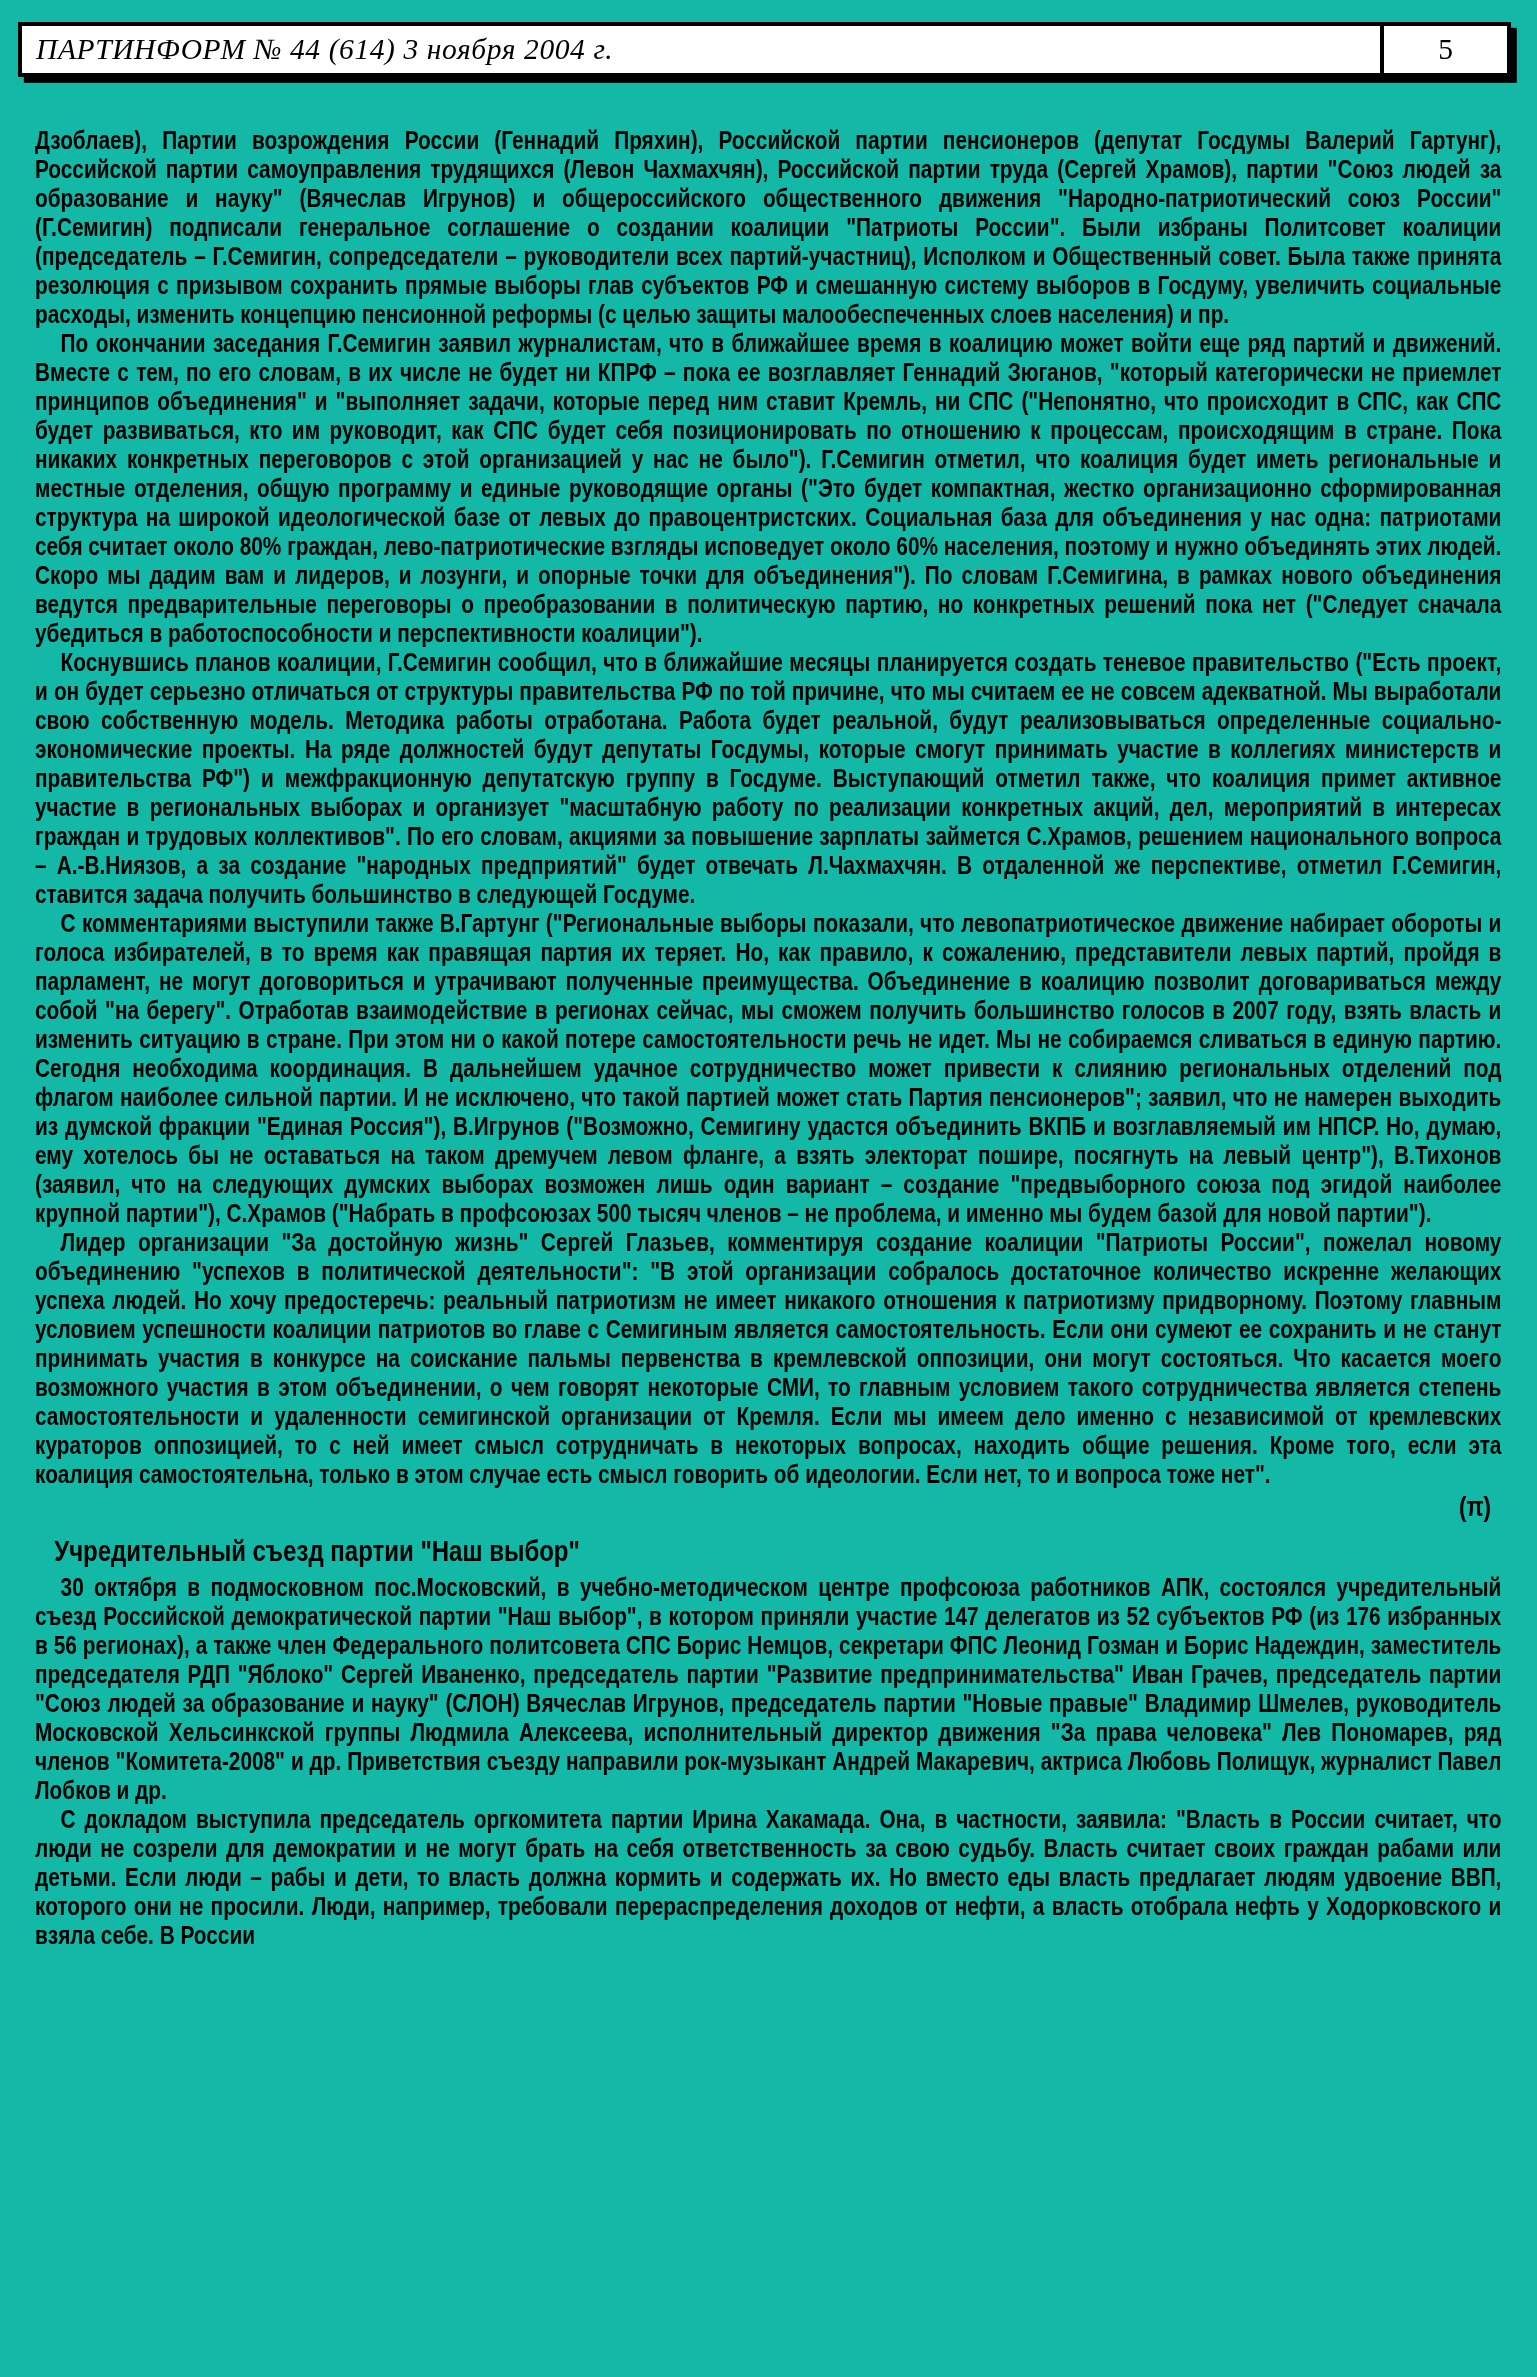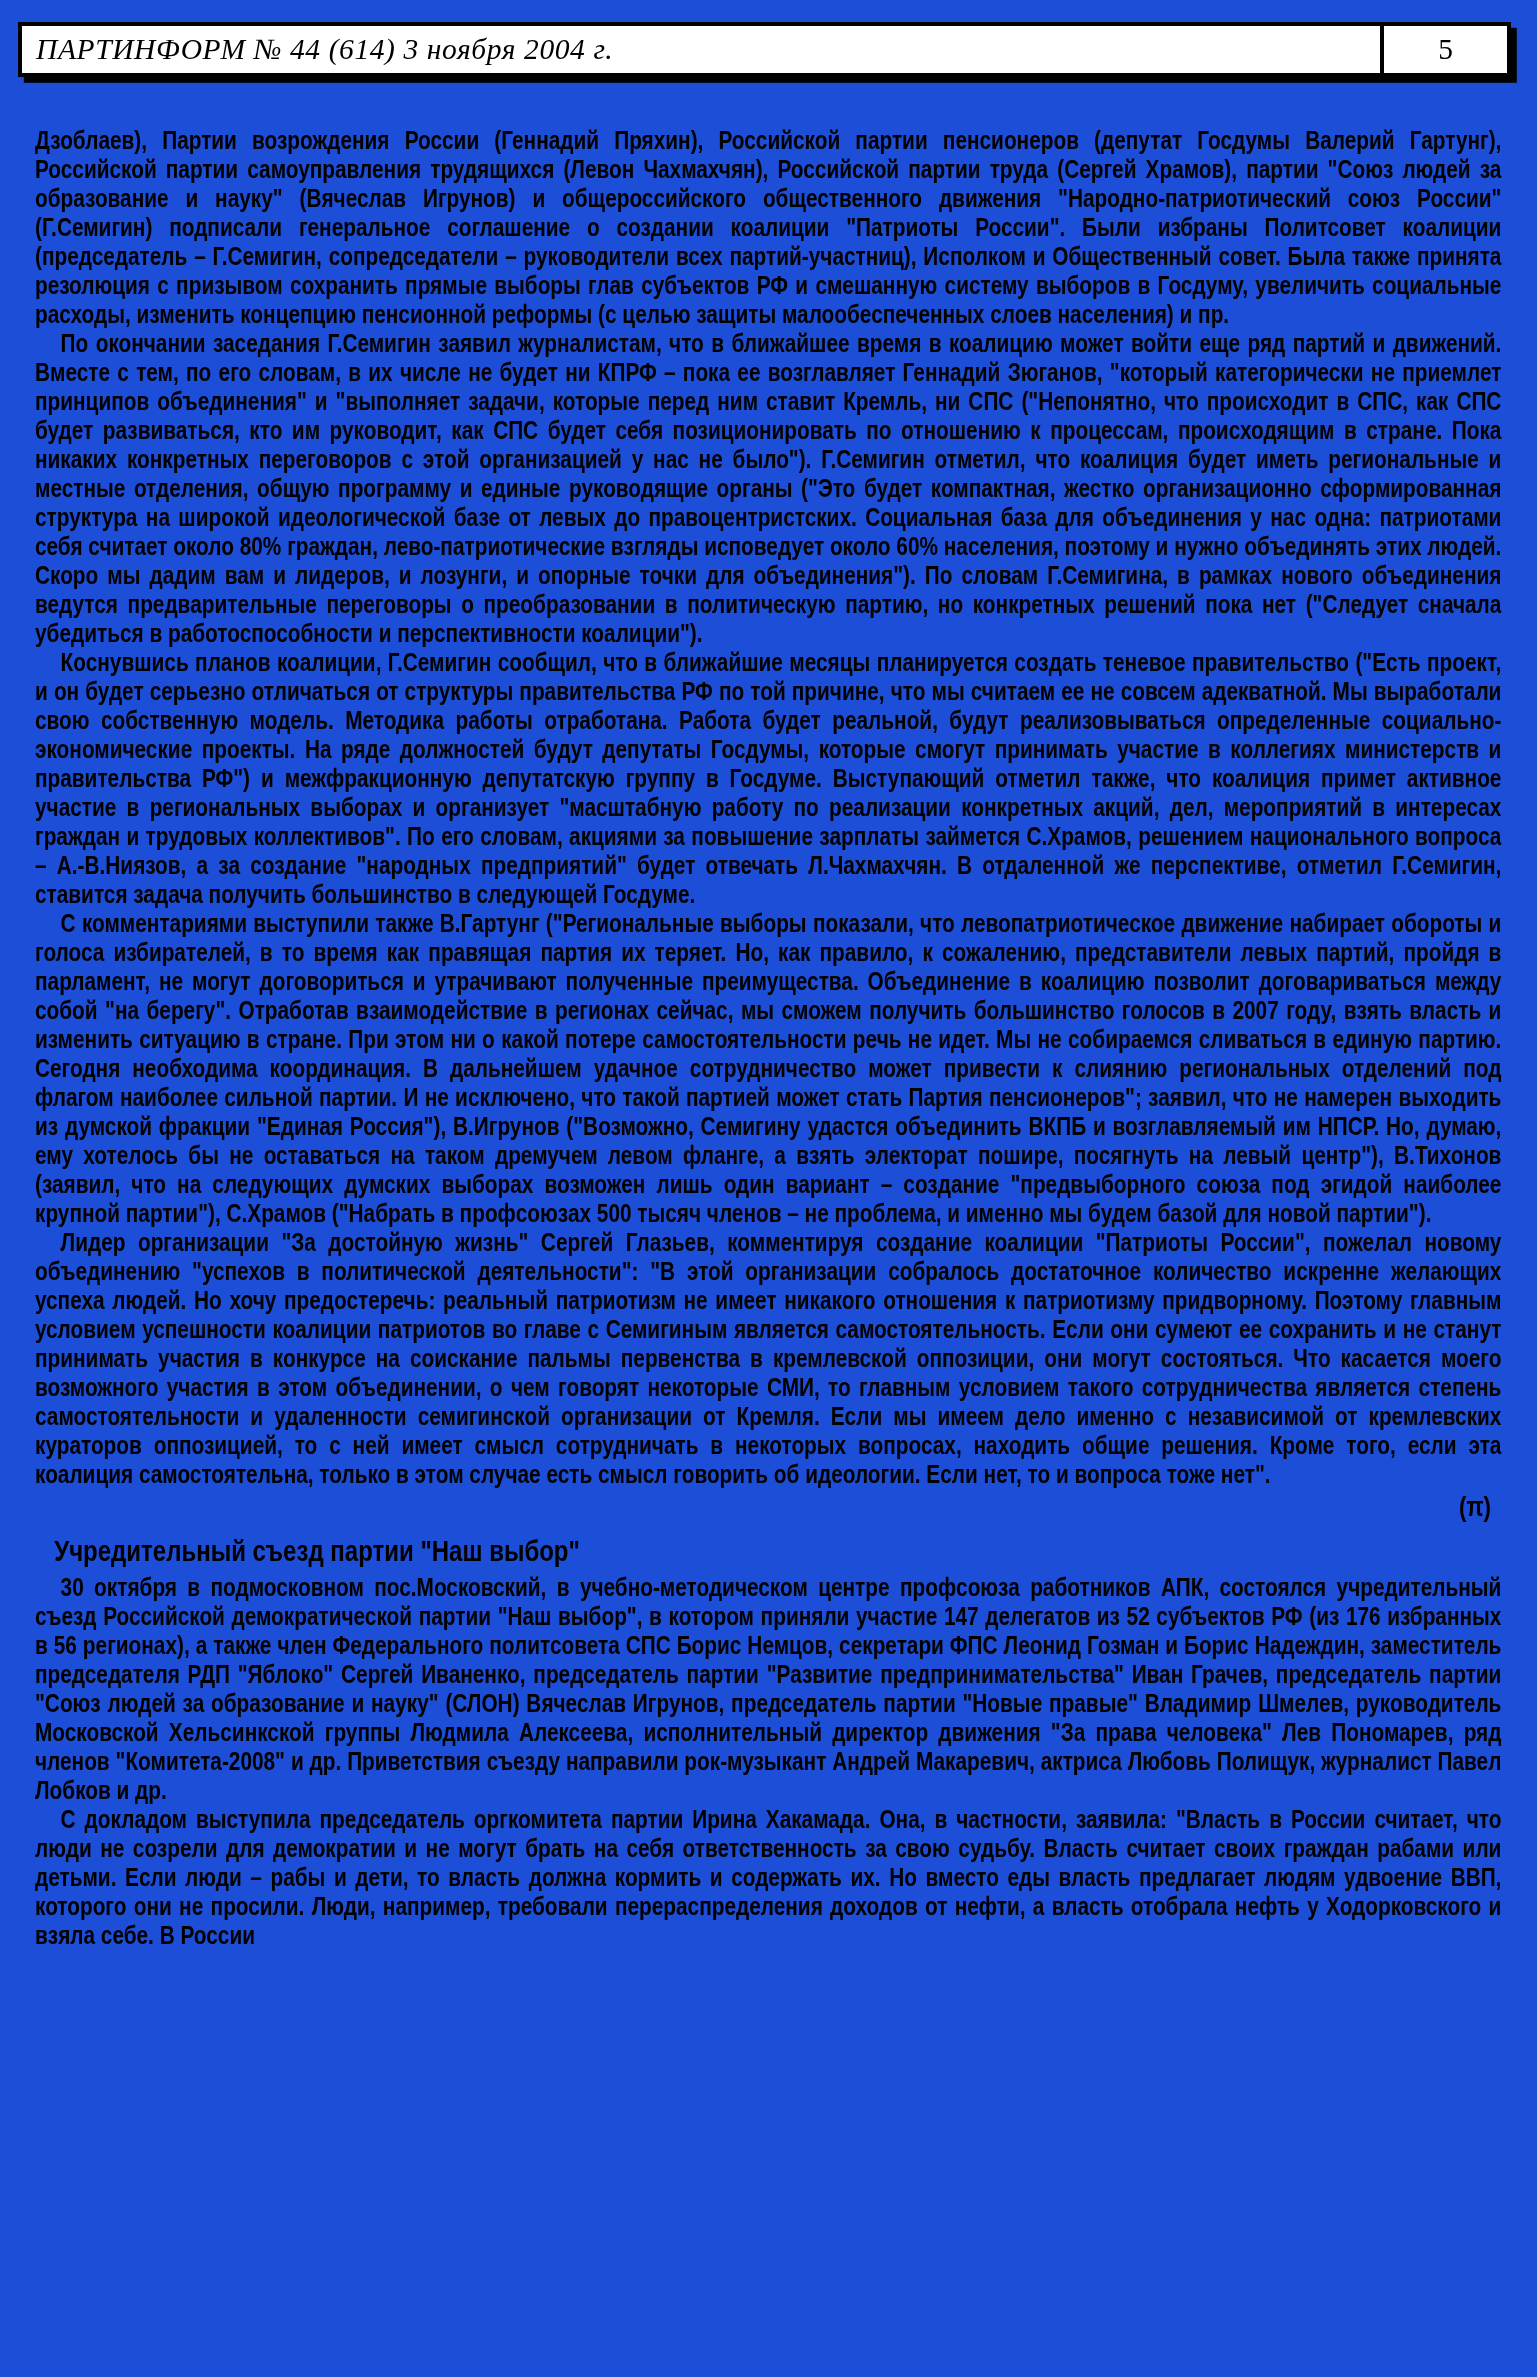--- a/index.html
+++ b/index.html
@@ -4,21 +4,21 @@
 <style>
   html,body{margin:0;padding:0;}
   body{
     width:1537px;height:2377px;
     background:#ffffff;
     font-family:"Liberation Sans",sans-serif;
     color:#000;
     position:relative;
     overflow:hidden;
   }
-  .page{position:absolute;inset:0;background:#1d4ed8;}
+  .page{position:absolute;inset:0;background:#14b8a6;}
 
   
   .header-bar{
     position:absolute;left:18px;top:22px;
     width:1485px;height:47px;
     border:4.5px solid #000;
     box-shadow:5.8px 5.8px 0 #000;
     background:#fff;
     display:flex;align-items:stretch;
   }

